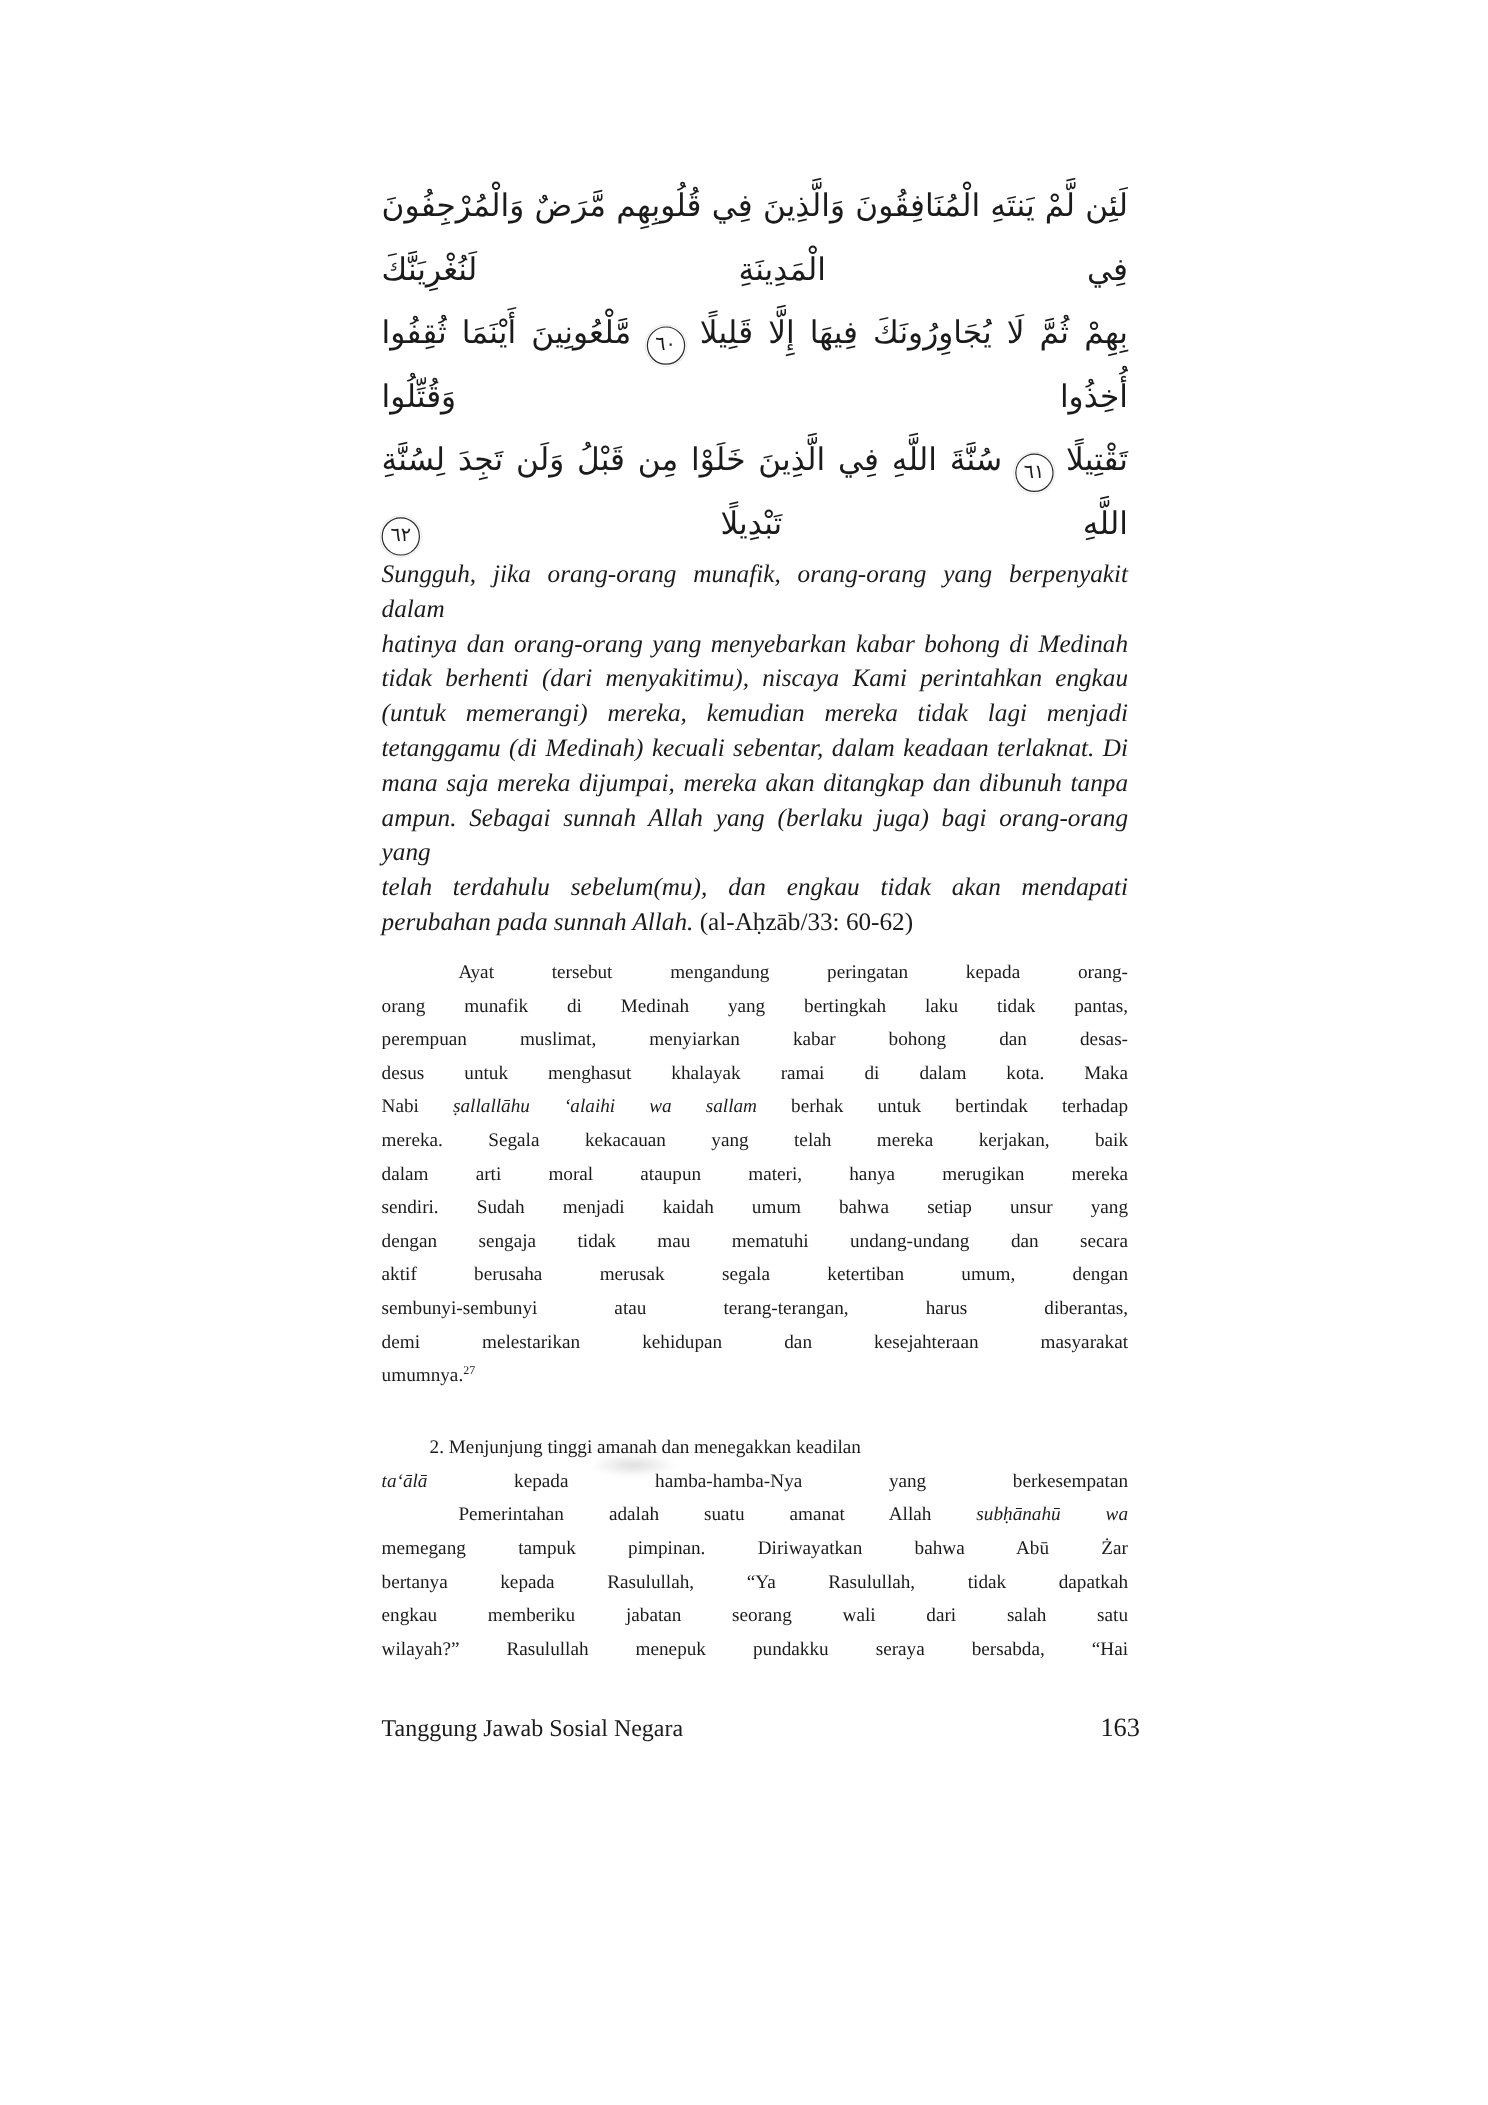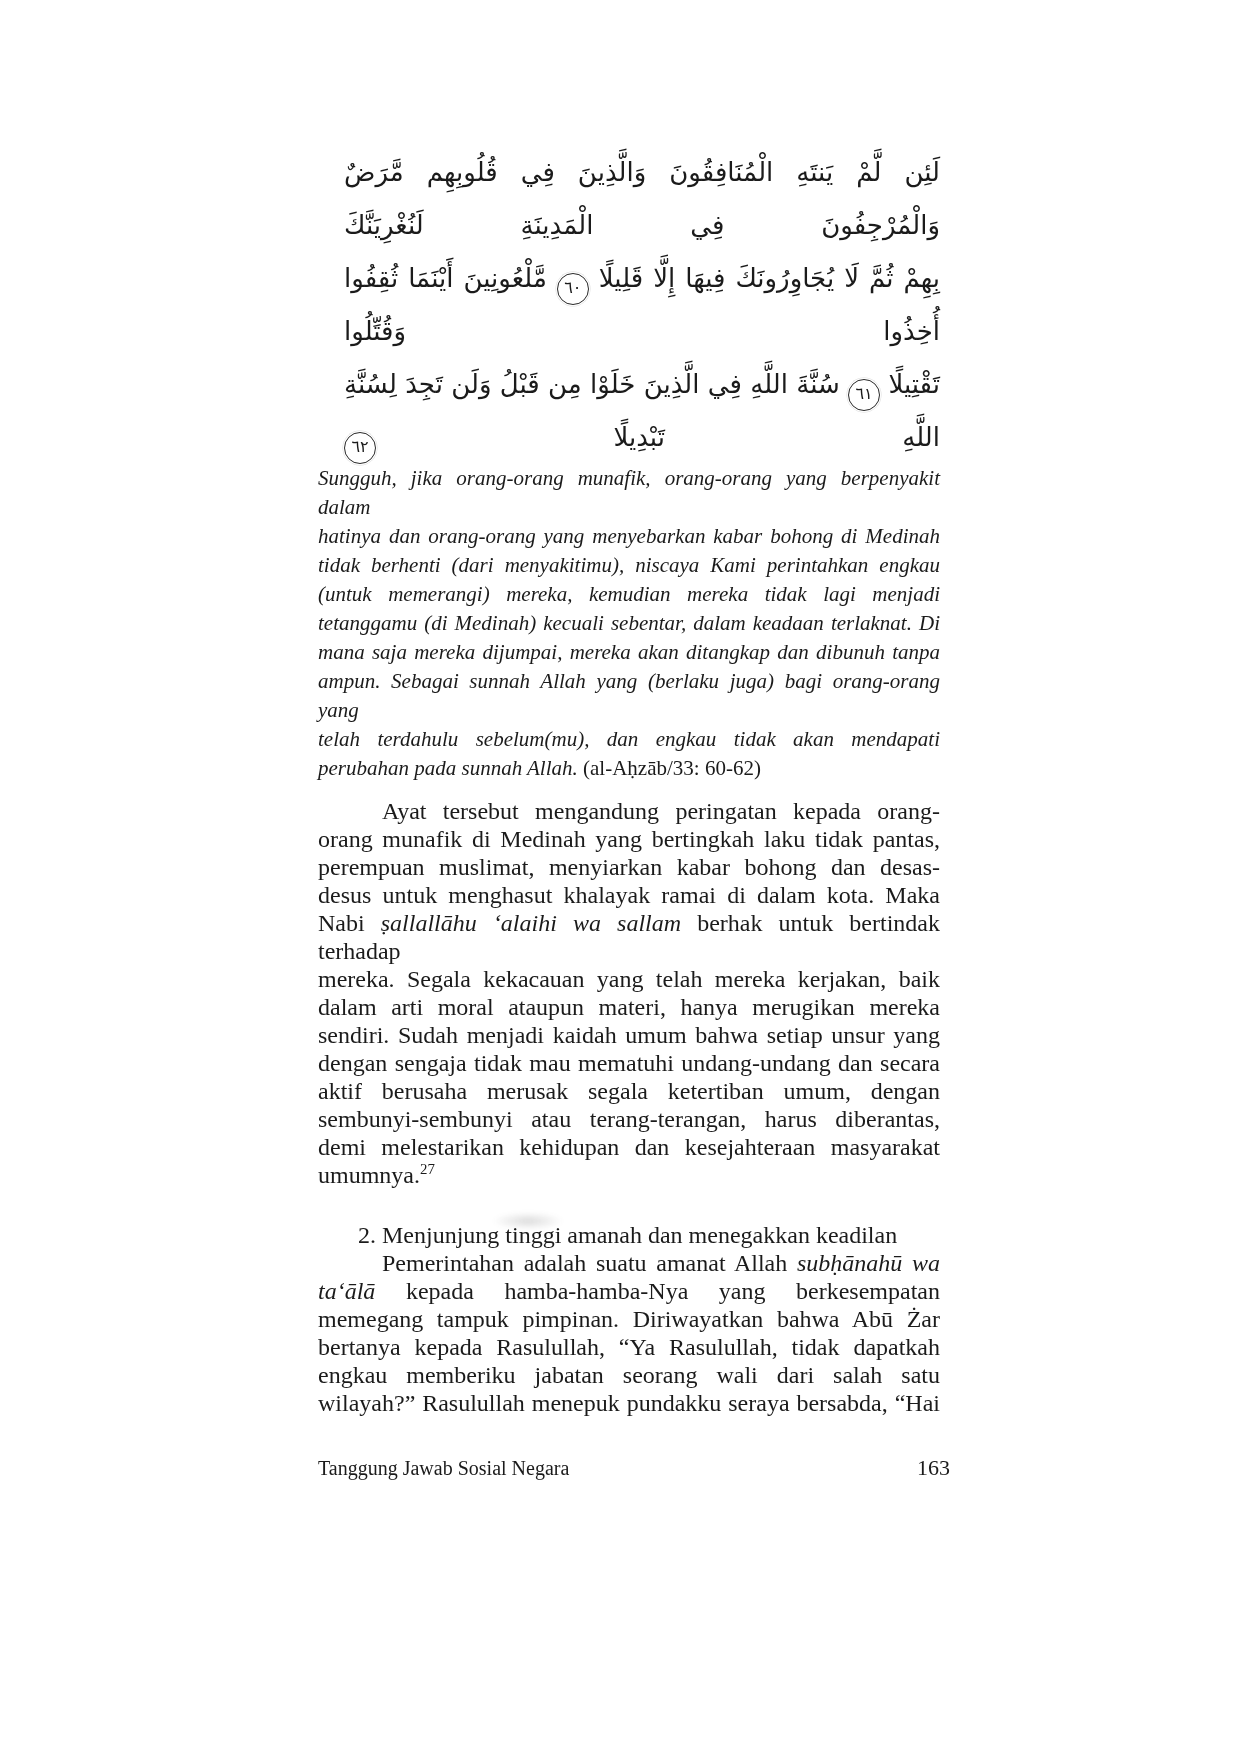--- a/index.html
+++ b/index.html
@@ -25,21 +25,20 @@
   .it { font-style: italic; }
   .sup { vertical-align: super; font-size: 0.62em; line-height: 0; }
 
   
   .arabic { margin-top: 146px; font-family: "DejaVu Sans", sans-serif; }
   .arabic .line {
     direction: rtl;
     font-size: 26px;
     line-height: 53px;
     text-align-last: justify;
-    margin-left: 26px;
   }
   .ayah {
     display: inline-block;
     direction: rtl;
     width: 30px; height: 30px;
     border: 1.5px solid #2b2b2b;
     border-radius: 50%;
     font-size: 16px;
     line-height: 28px;
     text-align: right;
@@ -51,21 +50,21 @@
   
   .translation { }
   .translation .line {
     font-style: italic;
     font-size: 21px;
     line-height: 29px;
   }
 
   
   .para .line, .heading {
-    font-size: 24px;
+    font-size: 16px;
     line-height: 28px;
   }
   .para1 { margin-top: 14px; }
   .heading { margin-top: 32px; text-align: left; margin-left: 40px; }
   .para2 { margin-top: 0; }
 
   
   .footer {
     margin-top: 38px;
     display: flex;
@@ -122,22 +121,22 @@
         <div class="line"><span>dengan sengaja tidak mau mematuhi undang-undang dan secara</span></div>
         <div class="line"><span>aktif berusaha merusak segala ketertiban umum, dengan</span></div>
         <div class="line"><span>sembunyi-sembunyi atau terang-terangan, harus diberantas,</span></div>
         <div class="line"><span>demi melestarikan kehidupan dan kesejahteraan masyarakat</span></div>
         <div class="line noj"><span>umumnya.</span><span class="sup">27</span></div>
       </div>
 
     <div class="heading">2. Menjunjung tinggi amanah dan menegakkan keadilan</div>
 
     <div class="para para2">
+        <div class="line"><span class="it">ta‘ālā</span><span> kepada hamba-hamba-Nya yang berkesempatan</span></div>
         <div class="line ind"><span>Pemerintahan adalah suatu amanat Allah </span><span class="it">subḥānahū wa</span></div>
-        <div class="line"><span class="it">ta‘ālā</span><span> kepada hamba-hamba-Nya yang berkesempatan</span></div>
         <div class="line"><span>memegang tampuk pimpinan. Diriwayatkan bahwa Abū Żar</span></div>
         <div class="line"><span>bertanya kepada Rasulullah, “Ya Rasulullah, tidak dapatkah</span></div>
         <div class="line"><span>engkau memberiku jabatan seorang wali dari salah satu</span></div>
         <div class="line"><span>wilayah?” Rasulullah menepuk pundakku seraya bersabda, “Hai</span></div>
       </div>
 
     <div class="footer">
       <span class="footer-title">Tanggung Jawab Sosial Negara</span>
       <span class="footer-page">163</span>
     </div>

